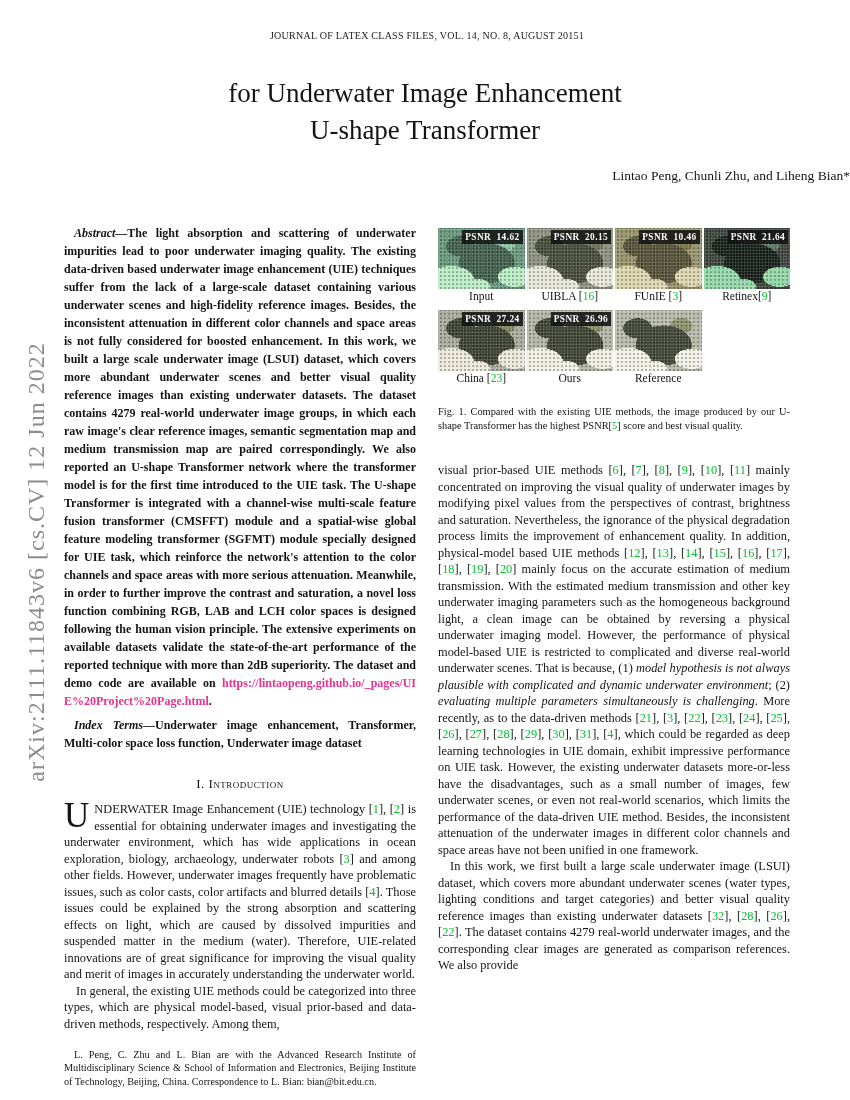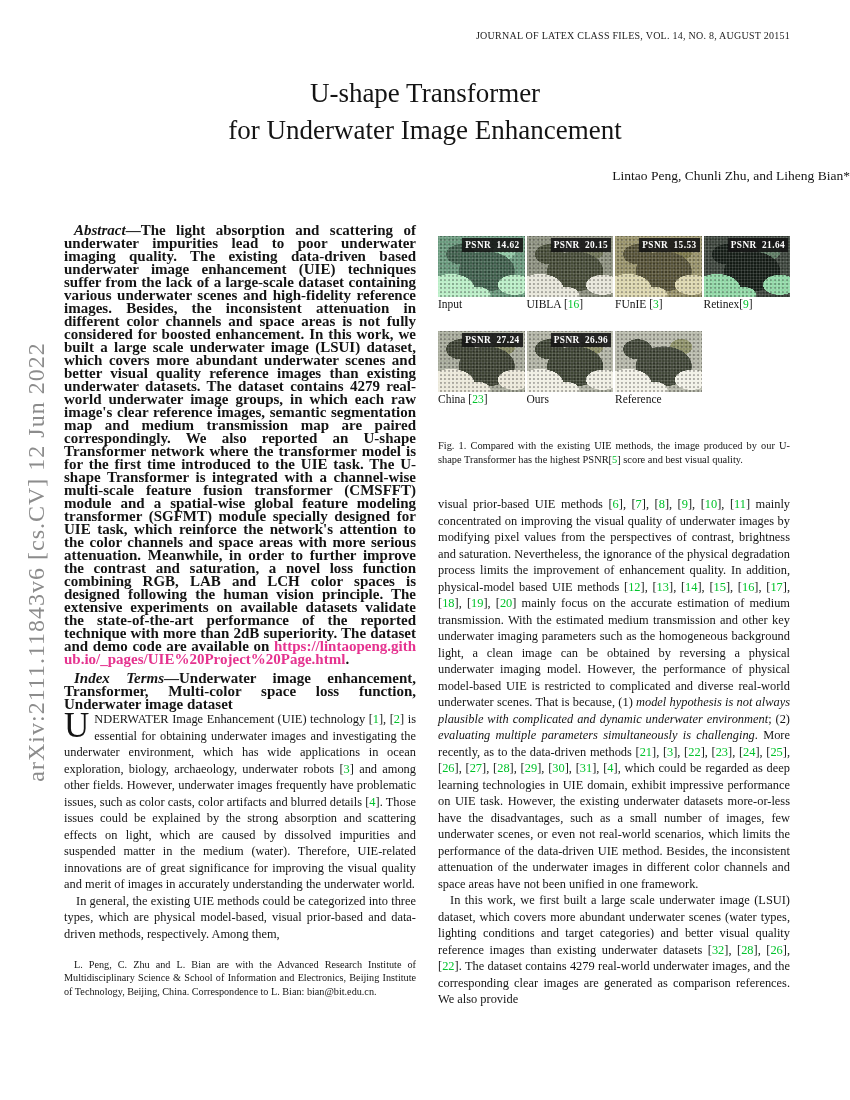--- a/index.html
+++ b/index.html
@@ -1,54 +1,54 @@
 <!DOCTYPE html>
 <html style="--citation: #00C32A; --link: #E5338F; --banner: #8C8C8C;"><head>
 <meta charset="utf-8">
 <style>
   html,body{margin:0;padding:0;}
   body{width:850px;height:1100px;background:#ffffff;color:#141414;
        font-family:"Liberation Serif", serif; position:relative; overflow:hidden;}
   .page{position:relative;width:850px;height:1100px;}
 
   
-  .hdr{display:flex;justify-content:flex-end;padding:30px 60px 0 64px;
+  .hdr{display:flex;justify-content:center;padding:30px 60px 0 64px;
        font-size:10px;letter-spacing:.25px;color:#222;}
 
   
   .title{margin-top:34px;text-align:center;font-size:27px;line-height:37px;font-weight:400;}
   .authors{text-align:right;font-size:13.5px;margin-top:19px;}
 
   
   .banner{position:absolute;left:36px;top:562px;transform:translate(-50%,-50%) rotate(-90deg);
           white-space:nowrap;font-size:24px;letter-spacing:1px;color:var(--banner,#8c8c8c);}
 
   
   .cols{display:flex;gap:22px;padding:0 60px 0 64px;margin-top:40px;}
   .col{width:352px;}
 
-  .abstract{font-weight:bold;font-size:15px;line-height:13px;text-align:justify;
+  .abstract{font-weight:bold;font-size:12px;line-height:18px;text-align:justify;
             margin:0;text-indent:10px;}
   .idx{margin-top:6px;}
   .lead-bi{font-style:italic;}
 
   h2.sec{text-align:center;font-weight:400;font-variant:small-caps;font-size:13px;
          margin:24px 0 9px;letter-spacing:.5px;}
 
   .body{font-size:12.4px;line-height:16.5px;text-align:justify;margin:0;}
   .indent{text-indent:12px;}
   .dropcap{float:left;font-size:35px;line-height:27px;padding:1px 5px 0 0;}
   .footnote{font-size:10.2px;line-height:13.3px;text-align:justify;margin-top:16px;text-indent:10px;}
 
   .it{font-style:italic;}
   .cite{color:var(--citation,#00c32a);}
   .link{color:var(--link,#e5338f);font-weight:bold;word-break:break-all;cursor:pointer;}
 
   
-  figure{margin:12px 0 0 0;}
+  figure{margin:4px 0 0 0;}
   .fgrid{display:grid;grid-template-columns:repeat(4,1fr);column-gap:2px;}
   .cell{display:flex;flex-direction:column;}
   .img{height:61px;position:relative;background-color:var(--b);
     background-image:
       radial-gradient(rgba(255,255,255,.22) .8px, transparent 1.2px),
       radial-gradient(rgba(0,0,0,.28) .8px, transparent 1.2px),
       radial-gradient(42px 26px at 15% 86%, var(--l) 0 55%, transparent 56%),
       radial-gradient(30px 18px at 88% 80%, var(--l) 0 55%, transparent 56%),
       radial-gradient(24px 14px at 45% 96%, var(--l) 0 55%, transparent 56%),
       radial-gradient(48px 34px at 56% 58%, var(--d) 0 58%, transparent 59%),
@@ -61,50 +61,51 @@
   .p3{--b:#99936b;--l:#dcd6ae;--d:#565237;--a:#7a7648;}
   .p4{--b:#3c443c;--l:#90d8a6;--d:#161e18;--a:#5c7a62;}
   .p5{--b:#a9ada0;--l:#e9e9df;--d:#39402f;--a:#7d8268;}
   .p6{--b:#a7ab9b;--l:#ebe8da;--d:#3d4233;--a:#83875f;}
   .p7{--b:#b3b5a6;--l:#f0efe4;--d:#3e4434;--a:#8a8d64;}
   .p8{--b:#b7b9ab;--l:#f2f1e7;--d:#414738;--a:#8e9168;}
   .psnr{position:absolute;top:2px;right:2px;background:rgba(18,18,18,.88);color:#fff;
         font-weight:bold;font-size:9.3px;line-height:12px;padding:1px 3px;
         letter-spacing:.4px;white-space:pre;}
   .psnr:empty{display:none;}
-  .flabel{text-align:left;font-size:11.5px;height:34px;line-height:15px;}
+  .flabel{text-align:center;font-size:11.5px;height:21px;line-height:15px;}
   figcaption{font-size:10.4px;line-height:13.6px;text-align:justify;margin-top:13px;}
   .right-p1{margin-top:30px;}
 </style>
 </head>
 <body>
 
 <div class="page">
 
   <div class="banner">arXiv:2111.11843v6  [cs.CV]  12 Jun 2022</div>
 
   <div class="hdr">
     <span>JOURNAL OF LATEX CLASS FILES, VOL. 14, NO. 8, AUGUST 2015</span>
     <span>1</span>
   </div>
 
   <div class="title">
+    <div>for Underwater Image Enhancement</div>
     <div>U-shape Transformer</div>
-    <div>for Underwater Image Enhancement</div>
   </div>
 
   <div class="authors">Lintao Peng, Chunli Zhu, and Liheng Bian*</div>
 
   <div class="cols">
 
     <div class="col">
       <p class="abstract"><span class="lead-bi">Abstract</span><span><span>—The light absorption and scattering of underwater impurities lead to poor underwater imaging quality. The existing data-driven based underwater image enhancement (UIE) techniques suffer from the lack of a large-scale dataset containing various underwater scenes and high-fidelity reference images. Besides, the inconsistent attenuation in different color channels and space areas is not fully considered for boosted enhancement. In this work, we built a large scale underwater image (LSUI) dataset, which covers more abundant underwater scenes and better visual quality reference images than existing underwater datasets. The dataset contains 4279 real-world underwater image groups, in which each raw image's clear reference images, semantic segmentation map and medium transmission map are paired correspondingly. We also reported an U-shape Transformer network where the transformer model is for the first time introduced to the UIE task. The U-shape Transformer is integrated with a channel-wise multi-scale feature fusion transformer (CMSFFT) module and a spatial-wise global feature modeling transformer (SGFMT) module specially designed for UIE task, which reinforce the network's attention to the color channels and space areas with more serious attenuation. Meanwhile, in order to further improve the contrast and saturation, a novel loss function combining RGB, LAB and LCH color spaces is designed following the human vision principle. The extensive experiments on available datasets validate the state-of-the-art performance of the reported technique with more than 2dB superiority. The dataset and demo code are available on </span><span class="link">https://lintaopeng.github.io/_pages/UIE%20Project%20Page.html</span><span>.</span></span></p>
 
       <p class="abstract idx"><span class="lead-bi">Index Terms</span><span><span>—Underwater image enhancement, Transformer, Multi-color space loss function, Underwater image dataset</span></span></p>
 
+      <h2 class="sec">I. Introduction</h2>
 
       <p class="body"><span class="dropcap">U</span><span><span>NDERWATER Image Enhancement (UIE) technology [</span><span class="cite">1</span><span>], [</span><span class="cite">2</span><span>] is essential for obtaining underwater images and investigating the underwater environment, which has wide applications in ocean exploration, biology, archaeology, underwater robots [</span><span class="cite">3</span><span>] and among other fields. However, underwater images frequently have problematic issues, such as color casts, color artifacts and blurred details [</span><span class="cite">4</span><span>]. Those issues could be explained by the strong absorption and scattering effects on light, which are caused by dissolved impurities and suspended matter in the medium (water). Therefore, UIE-related innovations are of great significance for improving the visual quality and merit of images in accurately understanding the underwater world.</span></span></p>
 
       <p class="body indent">In general, the existing UIE methods could be categorized into three types, which are physical model-based, visual prior-based and data-driven methods, respectively. Among them,</p>
 
       <div class="footnote">L. Peng, C. Zhu and L. Bian are with the Advanced Research Institute of Multidisciplinary Science &amp; School of Information and Electronics, Beijing Institute of Technology, Beijing, China. Correspondence to L. Bian: bian@bit.edu.cn.</div>
     </div>
 
     <div class="col">
       <figure>
@@ -119,21 +120,21 @@
 
           <div class="cell">
             <div class="img p2">
                 <span class="psnr">PSNR  20.15</span>
               </div>
             <div class="flabel"><span>UIBLA [</span><span class="cite">16</span><span>]</span></div>
           </div>
 
           <div class="cell">
             <div class="img p3">
-                <span class="psnr">PSNR  15.53</span>
+                <span class="psnr">PSNR  10.46</span>
               </div>
             <div class="flabel"><span>FUnIE [</span><span class="cite">3</span><span>]</span></div>
           </div>
 
           <div class="cell">
             <div class="img p4">
                 <span class="psnr">PSNR  21.64</span>
               </div>
             <div class="flabel"><span>Retinex[</span><span class="cite">9</span><span>]</span></div>
           </div>

